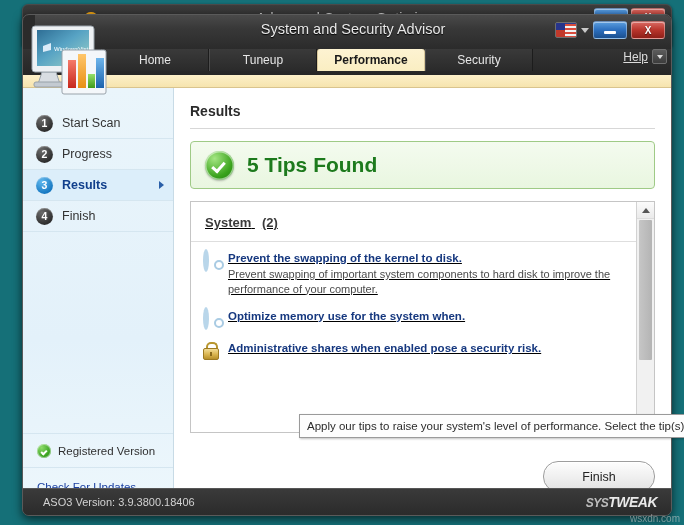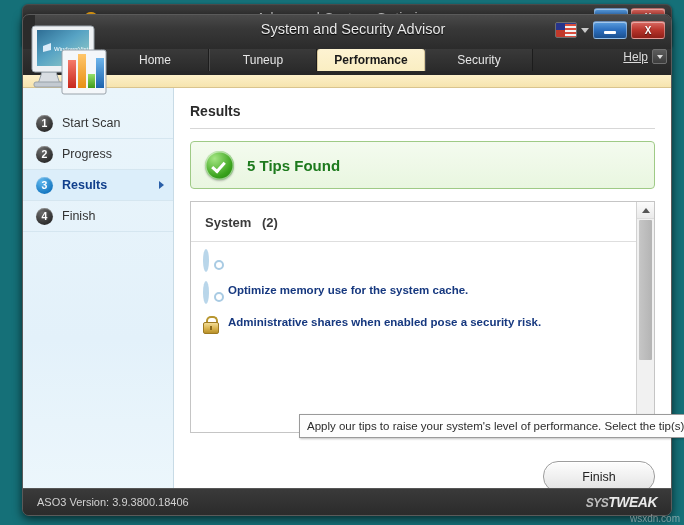--- a/index.html
+++ b/index.html
@@ -183,28 +183,28 @@
     width:29px;height:29px;border-radius:50%;flex:none;
     background:radial-gradient(circle at 33% 26%,#a4e683,#3aa31c 62%,#1f7a0e 100%);
     box-shadow:inset 0 0 0 1.5px rgba(255,255,255,.5),0 1px 2px rgba(0,0,0,.25);
     position:relative;
   }
   .bigcheck::after{
     content:"";position:absolute;left:7px;top:11px;width:10px;height:5px;
     border-left:3px solid #fff;border-bottom:3px solid #fff;
     transform:rotate(-48deg);
   }
-  .tipsfound .txt{font-size:15px;font-weight:bold;color:#1d7a1d;}
+  .tipsfound .txt{font-size:21px;font-weight:bold;color:#1d7a1d;}
 
   
   .listbox{
     margin-top:12px;height:230px;border:1px solid #c5c5c5;background:#fff;
     position:relative;overflow:hidden;display:flex;
   }
-  .listinner{flex:1;overflow:hidden;position:relative;}
+  .listinner{flex:1;overflow:hidden;position:relative;text-decoration:underline;}
   .grouphdr{
     padding:13px 0 11px 14px;font-size:13px;font-weight:bold;color:#3b3b3b;
     border-bottom:1px solid #dedede;
   }
   .grouphdr .cnt{font-weight:bold;margin-left:7px;}
   .tip{display:flex;gap:8px;padding:9px 16px 4px 12px;}
   .tipicon{width:17px;flex:none;padding-top:1px;}
   .gear{
     width:15px;height:15px;border-radius:50%;
     border:3px solid #b9d6ea;background:#fff;position:relative;
@@ -278,21 +278,21 @@
     white-space:nowrap;overflow:hidden;z-index:40;
   }
 
   
   .statusbar{
     position:absolute;left:0;right:0;bottom:0;height:26px;
     background:linear-gradient(180deg,#3a3a3a 0%,#2b2b2b 100%);
     border-top:1px solid #565656;
     display:flex;align-items:center;
   }
-  .statusbar .ver{color:#d2d2d2;font-size:11px;padding-left:14px;}
+  .statusbar .ver{color:#d2d2d2;font-size:11px;padding-left:20px;}
   .statusbar .brand{
     margin-left:auto;padding-right:14px;color:#e9e9e9;font-size:14px;
     font-weight:bold;font-style:italic;letter-spacing:-.5px;
   }
   .statusbar .brand .sys{color:#bdbdbd;font-size:12px;}
 
   
   .logo{
     position:absolute;left:22px;top:20px;width:90px;height:82px;z-index:30;
     pointer-events:none;
@@ -367,20 +367,29 @@
             <span class="num">3</span>
             <span class="lbl">Results</span>
             <span class="chev"></span>
           </div>
           <div class="step">
             <span class="num">4</span>
             <span class="lbl">Finish</span>
           </div>
         </div>
 
+        <div class="sidefoot">
+          <div class="regrow">
+            <span class="okdot"></span>
+            <span>Registered Version</span>
+          </div>
+          <div class="updrow">
+            <a>Check For Updates</a>
+          </div>
+        </div>
       </div>
 
       <div class="content">
         <div class="results-title">Results</div>
         <div class="hr"></div>
 
         <div class="tipsfound">
           <span class="bigcheck"></span>
           <span class="txt">5 Tips Found</span>
         </div>
@@ -388,26 +397,30 @@
         <div class="listbox">
           <div class="listinner">
 
             <div class="grouphdr">
               <span>System</span>
               <span class="cnt">(2)</span>
             </div>
 
             <div class="tip">
               <span class="tipicon"><span class="gear"></span></span>
+              <div class="tipbody">
+                <div class="tiptitle">Prevent the swapping of the kernel to disk.</div>
+                <div class="tipdesc">Prevent swapping of important system components to hard disk to improve the performance of your computer.</div>
+              </div>
             </div>
 
             <div class="tip">
               <span class="tipicon"><span class="gear"></span></span>
               <div class="tipbody">
-                <div class="tiptitle">Optimize memory use for the system cache.</div>
+                <div class="tiptitle">Optimize memory use for the system when.</div>
               </div>
             </div>
 
 
             <div class="tip">
               <span class="tipicon">
                 <span class="lock"><span class="shackle"></span><span class="bodyl"></span></span>
               </span>
               <div class="tipbody">
                 <div class="tiptitle">Administrative shares when enabled pose a security risk.</div>

